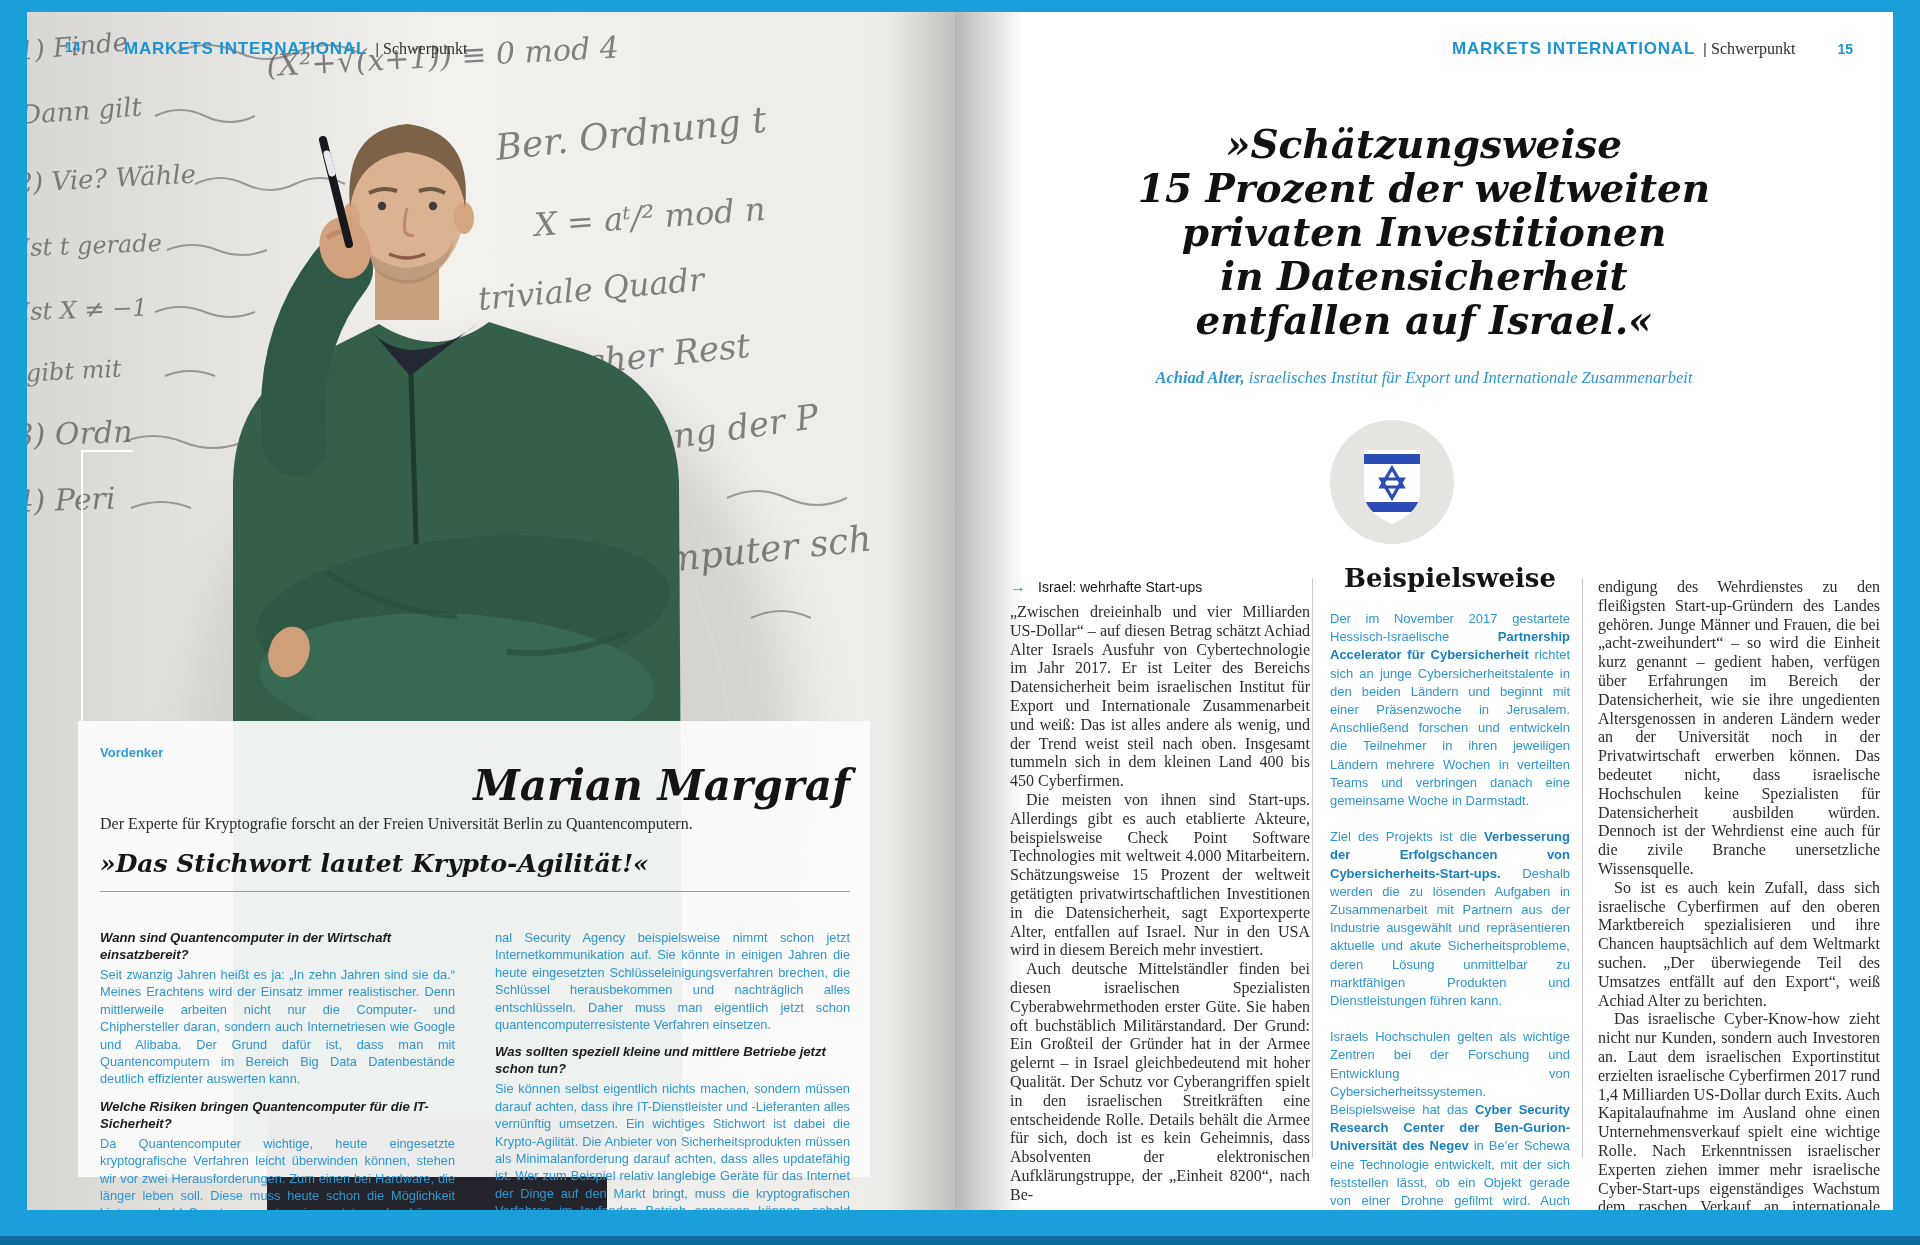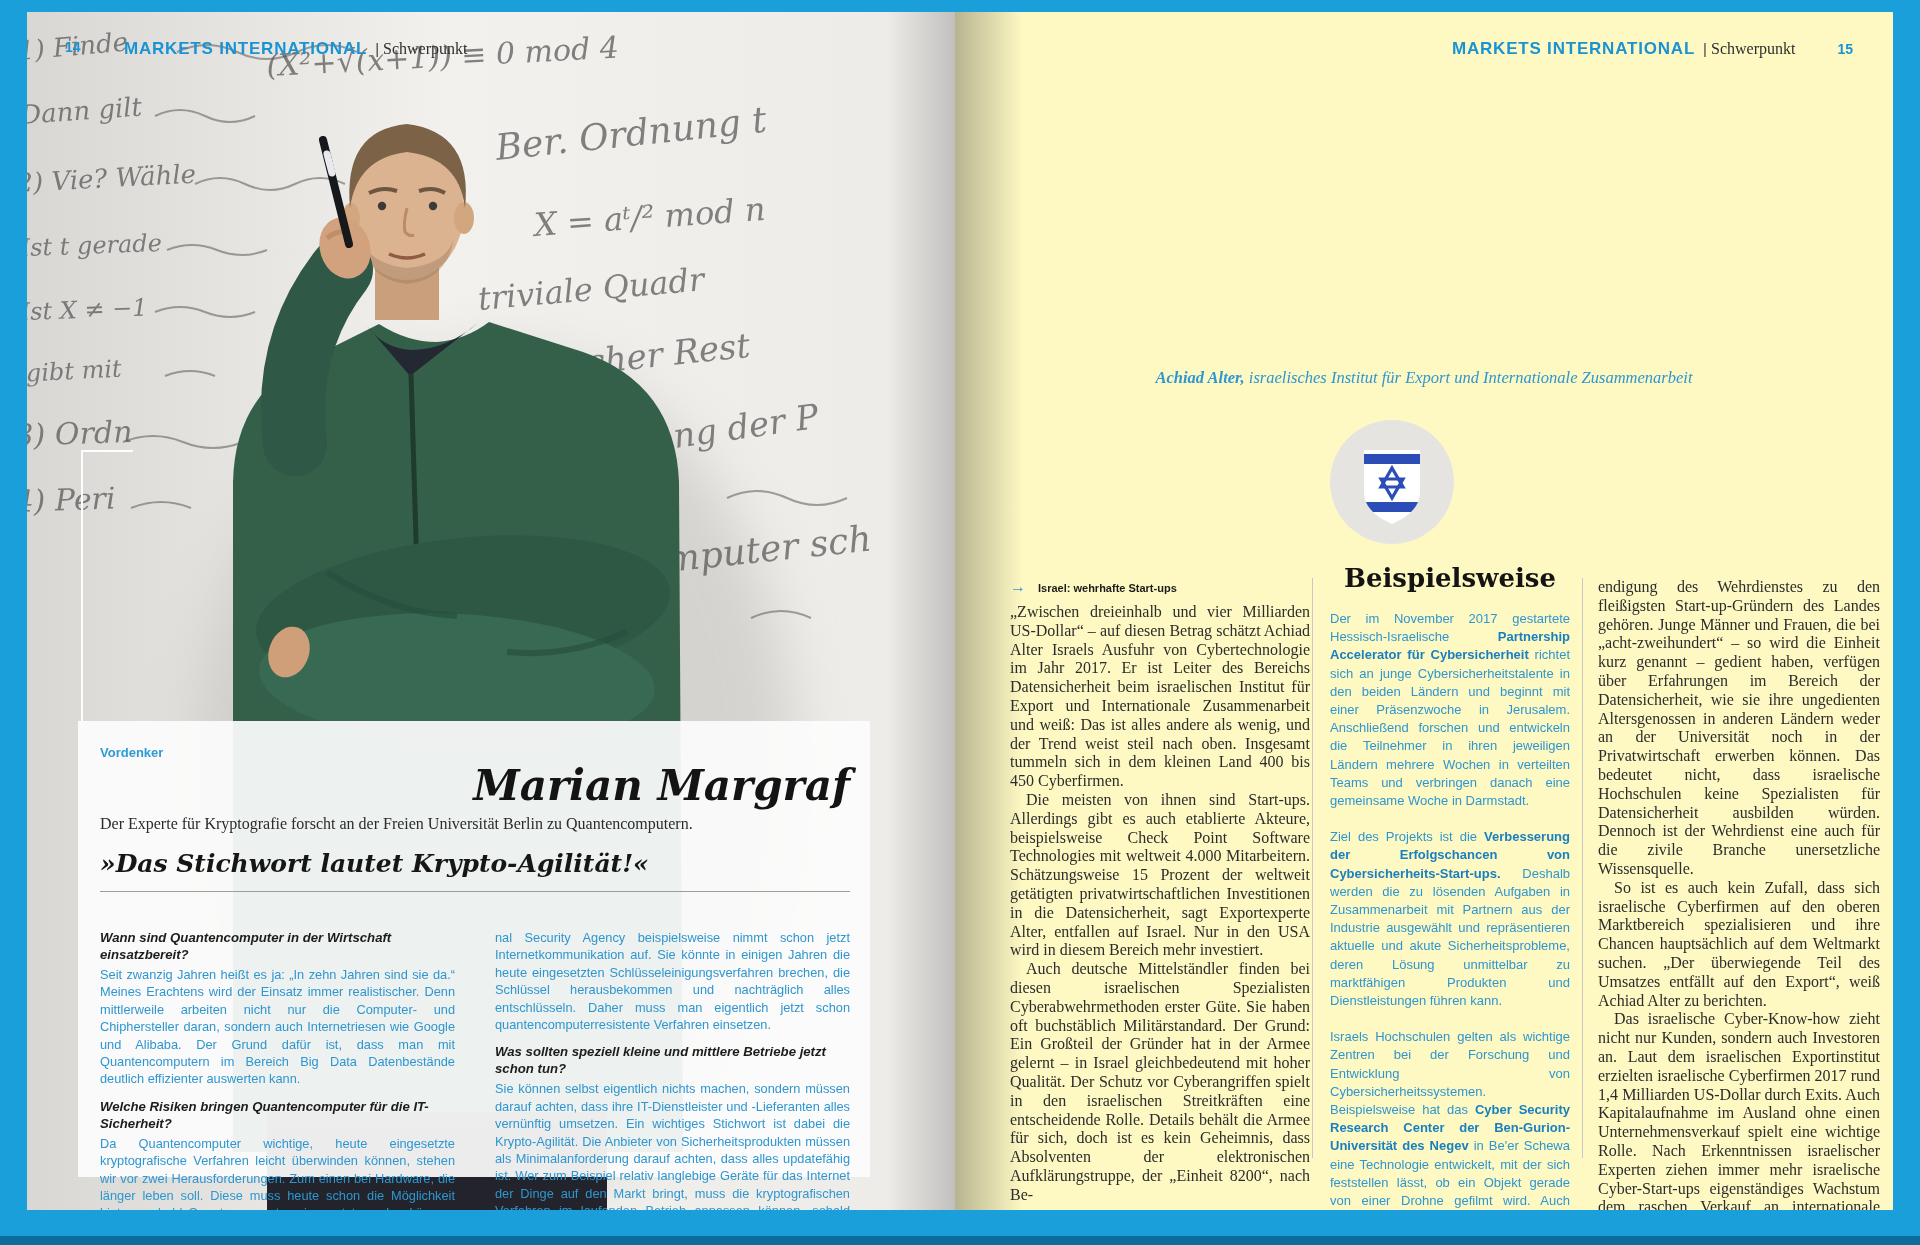--- a/index.html
+++ b/index.html
@@ -31,38 +31,38 @@
   .statement{font-family:"DejaVu Serif",serif;font-style:italic;font-weight:bold;font-size:25px;
              color:#161616;margin:16px 0 0;}
   .box-rule{border:none;border-top:1px solid #9d9d9b;margin:13px 0 0;}
   .qa-row{display:flex;gap:40px;margin-top:11px;}
   .qa-col{width:356px;margin-top:26px;}
   .qa-q{font-weight:bold;font-style:italic;font-size:13.2px;line-height:17px;color:#1c1c1c;margin:10px 0 3px;}
   .qa-col > p:first-child{margin-top:0;}
   .qa-a{font-size:12.8px;line-height:17.4px;color:#2e96d0;text-align:justify;margin:0 0 8px;}
 
   
-  .page-right{position:absolute;left:955px;top:12px;width:938px;height:1198px;background:#fef9c3;overflow:hidden;}
+  .page-right{position:absolute;left:955px;top:12px;width:938px;height:1198px;background:#ffffff;overflow:hidden;}
   .fold-shadow{position:absolute;left:0;top:0;bottom:0;width:68px;z-index:3;pointer-events:none;
                background:linear-gradient(to right,rgba(45,45,50,.34),rgba(45,45,50,0));}
   .header-right{position:absolute;top:27px;right:40px;white-space:nowrap;z-index:4;}
   .pagenum-right{color:#1b93d2;font-weight:bold;font-size:14px;margin-left:42px;}
 
   .pullquote{position:absolute;left:40px;right:40px;top:110px;z-index:4;text-align:center;
              font-family:"DejaVu Serif",serif;font-style:italic;font-weight:bold;
              font-size:39px;line-height:44px;color:#111;white-space:pre-line;}
   .attribution{position:absolute;left:40px;right:40px;top:356px;z-index:4;text-align:center;
                font-family:"Liberation Serif",serif;font-style:italic;font-size:16.5px;color:#2e96d0;}
   .attribution .attr-name{font-weight:bold;}
 
   .col1{position:absolute;left:55px;top:566px;width:300px;z-index:4;}
   .col3{position:absolute;left:643px;top:566px;width:282px;z-index:4;}
   .article-head{display:flex;align-items:baseline;margin:0 0 7px;}
   .arrow-icon{color:#2e96d0;font-size:16px;font-weight:bold;margin-right:12px;}
-  .article-head-text{font-weight:bold;font-size:11px;color:#1b1b1b;}
+  .article-head-text{font-weight:normal;font-size:14px;color:#1b1b1b;}
   .serif-par{font-family:"Liberation Serif",serif;font-size:16px;line-height:18.8px;color:#2c2c2c;
              text-align:justify;margin:0;}
   .serif-par.ind{text-indent:16px;}
   .vdiv{position:absolute;top:566px;height:580px;width:1px;background:#c9c8c5;z-index:4;}
   .vdiv-1{left:357px;} .vdiv-2{left:627px;}
 
   .col2{position:absolute;left:375px;top:408px;width:240px;z-index:4;}
   .flag-badge{width:124px;height:124px;margin:0 auto;}
   .infobox-title{font-family:"DejaVu Serif",serif;font-weight:bold;font-size:26px;color:#141414;
                  text-align:center;margin:15px 0 0;}
@@ -195,20 +195,25 @@
     </div>
   </div>
 
   <div class="page-right">
     <div class="fold-shadow"></div>
 
     <div class="header-right">
       <span class="brand-name">MARKETS INTERNATIONAL</span><span class="brand-sep">|</span><span class="brand-section">Schwerpunkt</span><span class="pagenum-right">15</span>
     </div>
 
+    <div class="pullquote">»Schätzungsweise
+15 Prozent der weltweiten
+privaten Investitionen
+in Datensicherheit
+entfallen auf Israel.«</div>
     <div class="attribution">
       <span class="attr-name">Achiad Alter,</span><span> israelisches Institut für Export und Internationale Zusammenarbeit</span>
     </div>
 
     <div class="col1">
       <div class="article-head">
         <span class="arrow-icon">→</span>
         <span class="article-head-text">Israel: wehrhafte Start-ups</span>
       </div>
       <div id="article-col-1">

